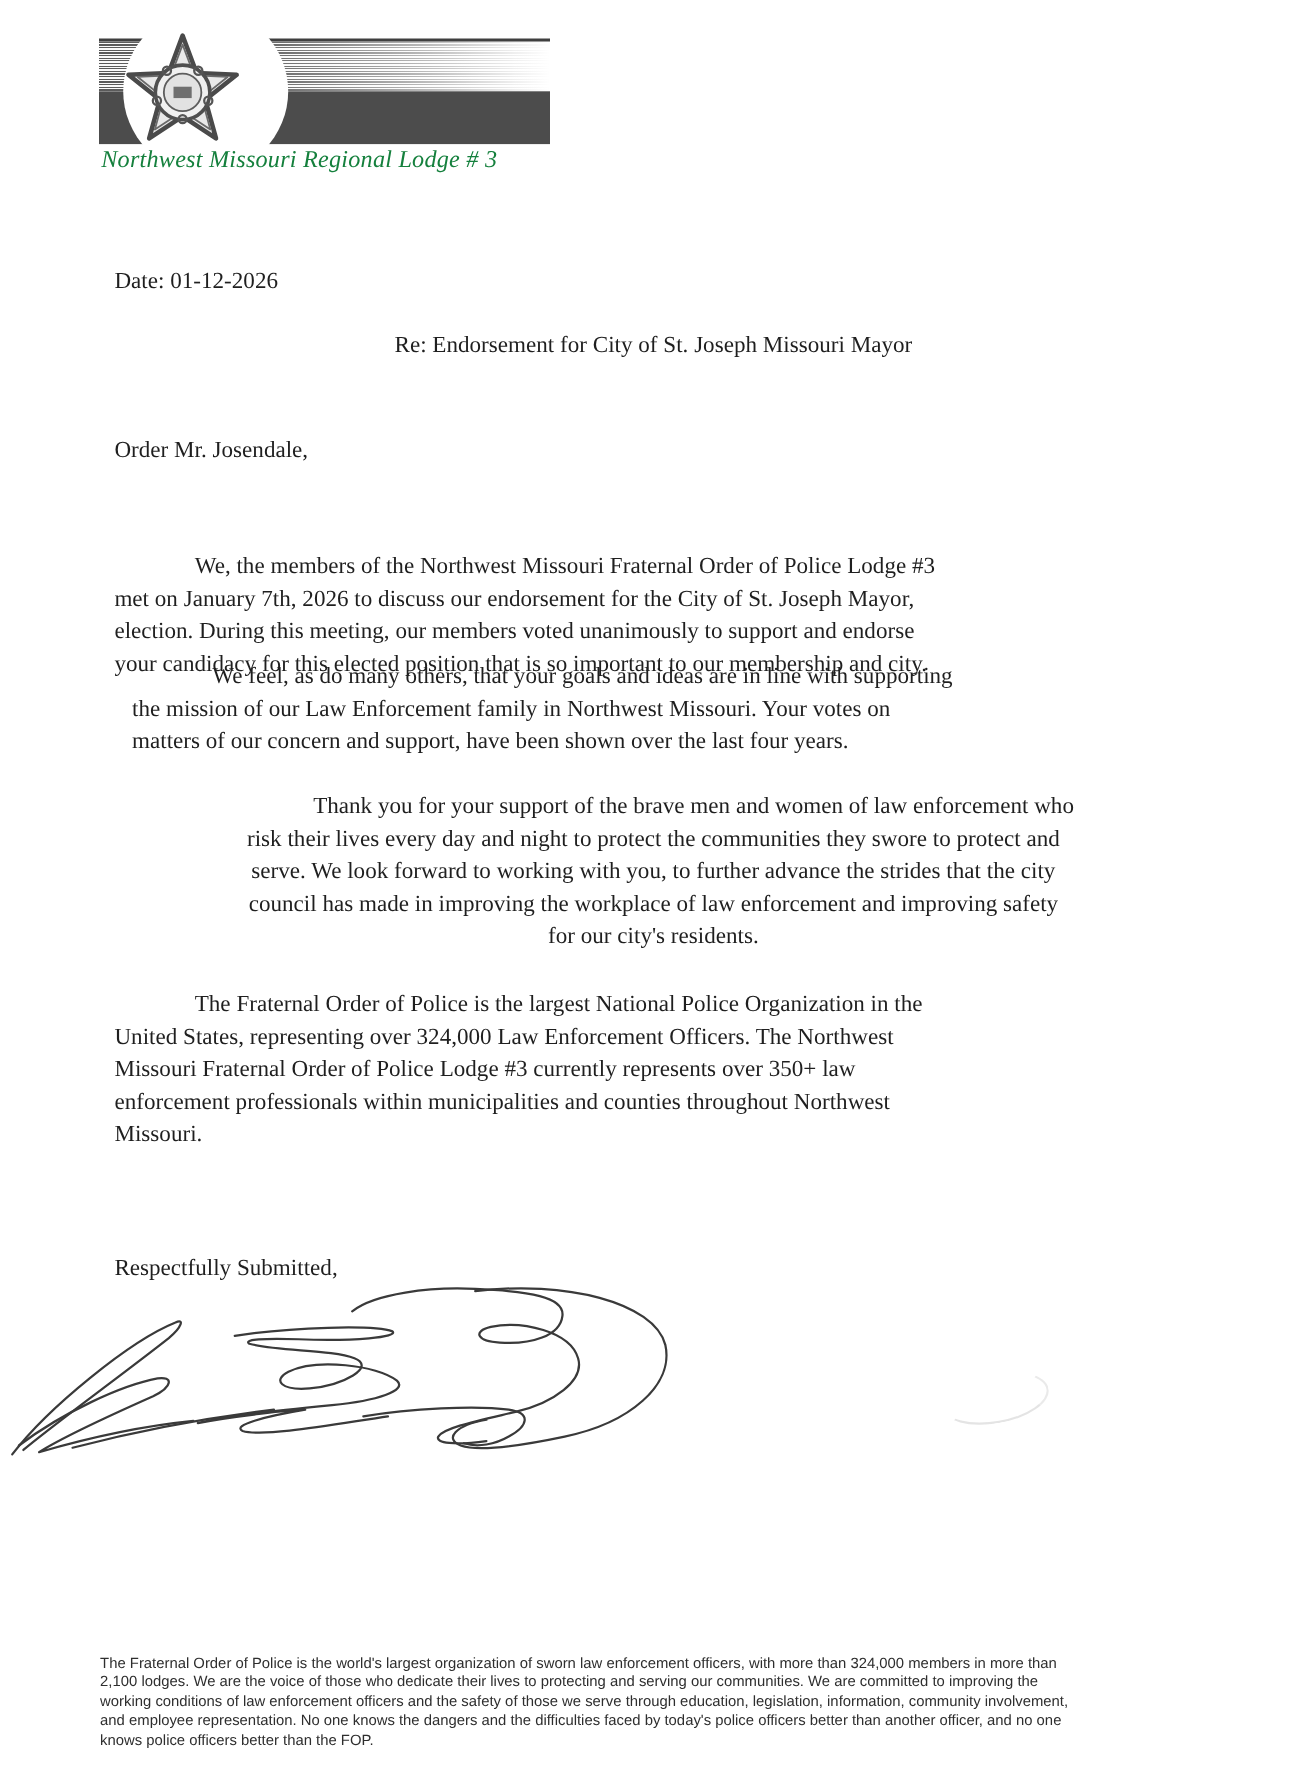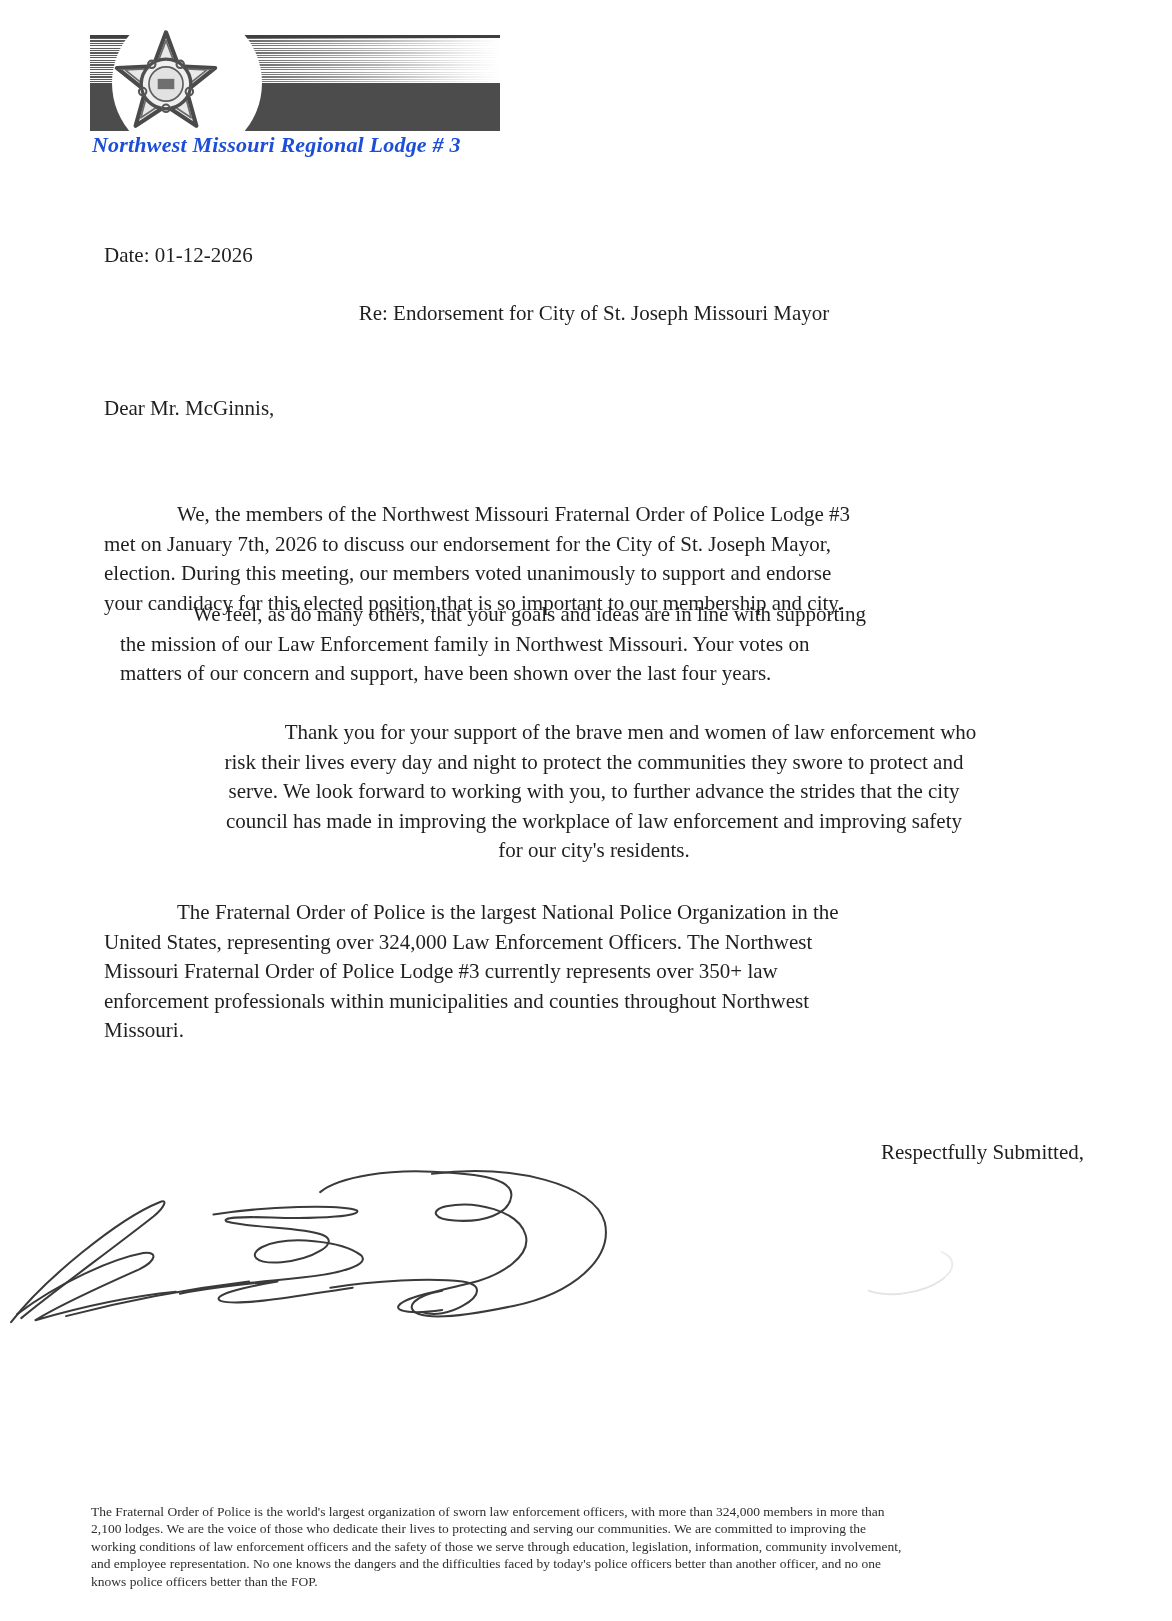--- a/index.html
+++ b/index.html
@@ -24,49 +24,49 @@
                rgba(255,255,255,0.55) 70%, rgba(255,255,255,0.9) 92%, #ffffff 100%);
   }
   .banner-solid { position:absolute; top:48px; left:0; right:0; bottom:0; background:#4c4c4c; }
   .banner-circle {
     position:absolute; left:22px; top:-27px; width:150px; height:150px;
     border-radius:50%; background:#ffffff;
   }
   .star-svg { position:absolute; left:104px; top:22px; width:124px; height:124px; }
   .lodge-title {
     position:absolute; left:92px; top:132px;
-    font-size:22px; font-weight:bold; font-style:italic; color:#1d4ed8;
+    font-size:22px; font-weight:normal; font-style:italic; color:#15803d;
     letter-spacing:0.2px; white-space:pre;
   }
   
   .line, .para {
     position:absolute; left:104px; width:980px;
     font-size:21px; line-height:29.5px; white-space:pre-line;
   }
   .para { text-indent:73px; }
   .t-date  { top:241px; }
   .t-re    { top:299px;text-align:center; }
   .t-dear  { top:394px; }
   .t-p1    { top:452px;margin-top:48px; }
   .t-p2    { top:600px;margin-left:16px; }
   .t-p3    { top:718px;text-align:center; }
   .t-p4    { top:898px; }
-  .t-close { top:1138px;text-align:right; }
+  .t-close { top:1138px; }
   .sig-block { position:absolute; left:92px; top:1328px; font-size:21px; line-height:29px; }
   
   .signature-svg { position:absolute; left:5px; top:1158px; width:610px; height:180px; }
   .smudge {
     position:absolute; left:855px; top:1248px; width:95px; height:42px;
     border:2px solid transparent; border-bottom-color:#cfcfcf; border-right-color:#dadada;
     border-radius:50%; transform:rotate(-10deg); opacity:0.55;
   }
   
   .footer {
     position:absolute; left:91px; top:1503px; width:1008px;
-    font-family:Liberation Serif, serif;
+    font-family:Liberation Sans, sans-serif;
     font-size:13.5px; line-height:17.4px; color:#2e2e2e;
     white-space:pre-line;
   }
 </style>
 </head>
 <body>
 
 <div class="page">
 
   <div class="banner">
@@ -86,21 +86,21 @@
     <circle cx="82.6" cy="67.3" r="3.6" fill="none" stroke="#555555" stroke-width="2"></circle>
     <circle cx="60" cy="83.5" r="3.6" fill="none" stroke="#555555" stroke-width="2"></circle>
     <circle cx="37.4" cy="67.3" r="3.6" fill="none" stroke="#555555" stroke-width="2"></circle>
     <circle cx="46.2" cy="41.0" r="3.6" fill="none" stroke="#555555" stroke-width="2"></circle>
   </svg>
 
   <div class="lodge-title">Northwest Missouri Regional Lodge # 3</div>
 
   <div class="line t-date">Date: 01-12-2026</div>
   <div class="line t-re">Re: Endorsement for City of St. Joseph Missouri Mayor</div>
-  <div class="line t-dear">Dear Mr. McGinnis,</div>
+  <div class="line t-dear">Order Mr. Josendale,</div>
 
   <div class="para t-p1">We, the members of the Northwest Missouri Fraternal Order of Police Lodge #3
 met on January 7th, 2026 to discuss our endorsement for the City of St. Joseph Mayor,
 election. During this meeting, our members voted unanimously to support and endorse
 your candidacy for this elected position that is so important to our membership and city.</div>
   <div class="para t-p2">We feel, as do many others, that your goals and ideas are in line with supporting
 the mission of our Law Enforcement family in Northwest Missouri. Your votes on
 matters of our concern and support, have been shown over the last four years.</div>
   <div class="para t-p3">Thank you for your support of the brave men and women of law enforcement who
 risk their lives every day and night to protect the communities they swore to protect and

